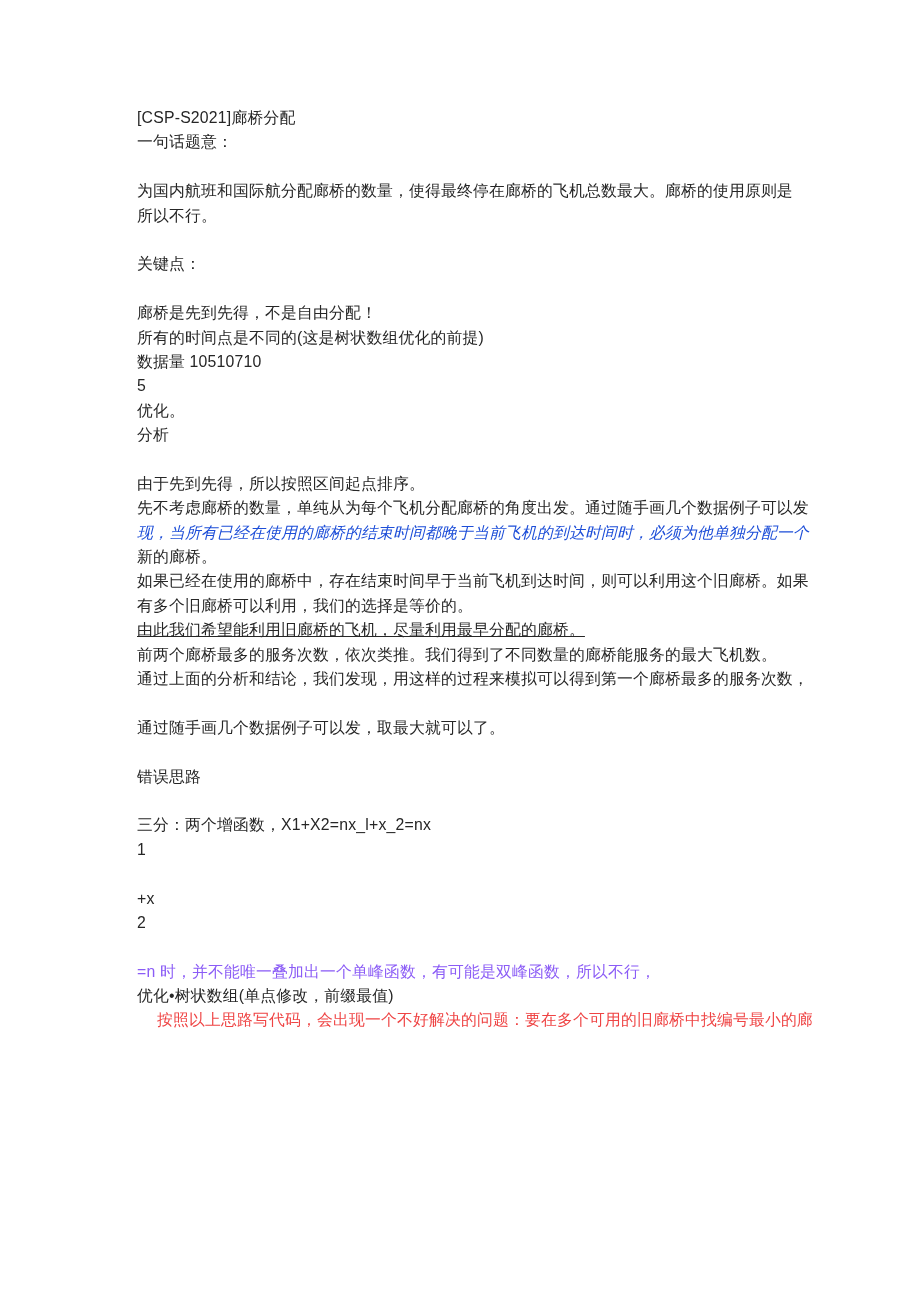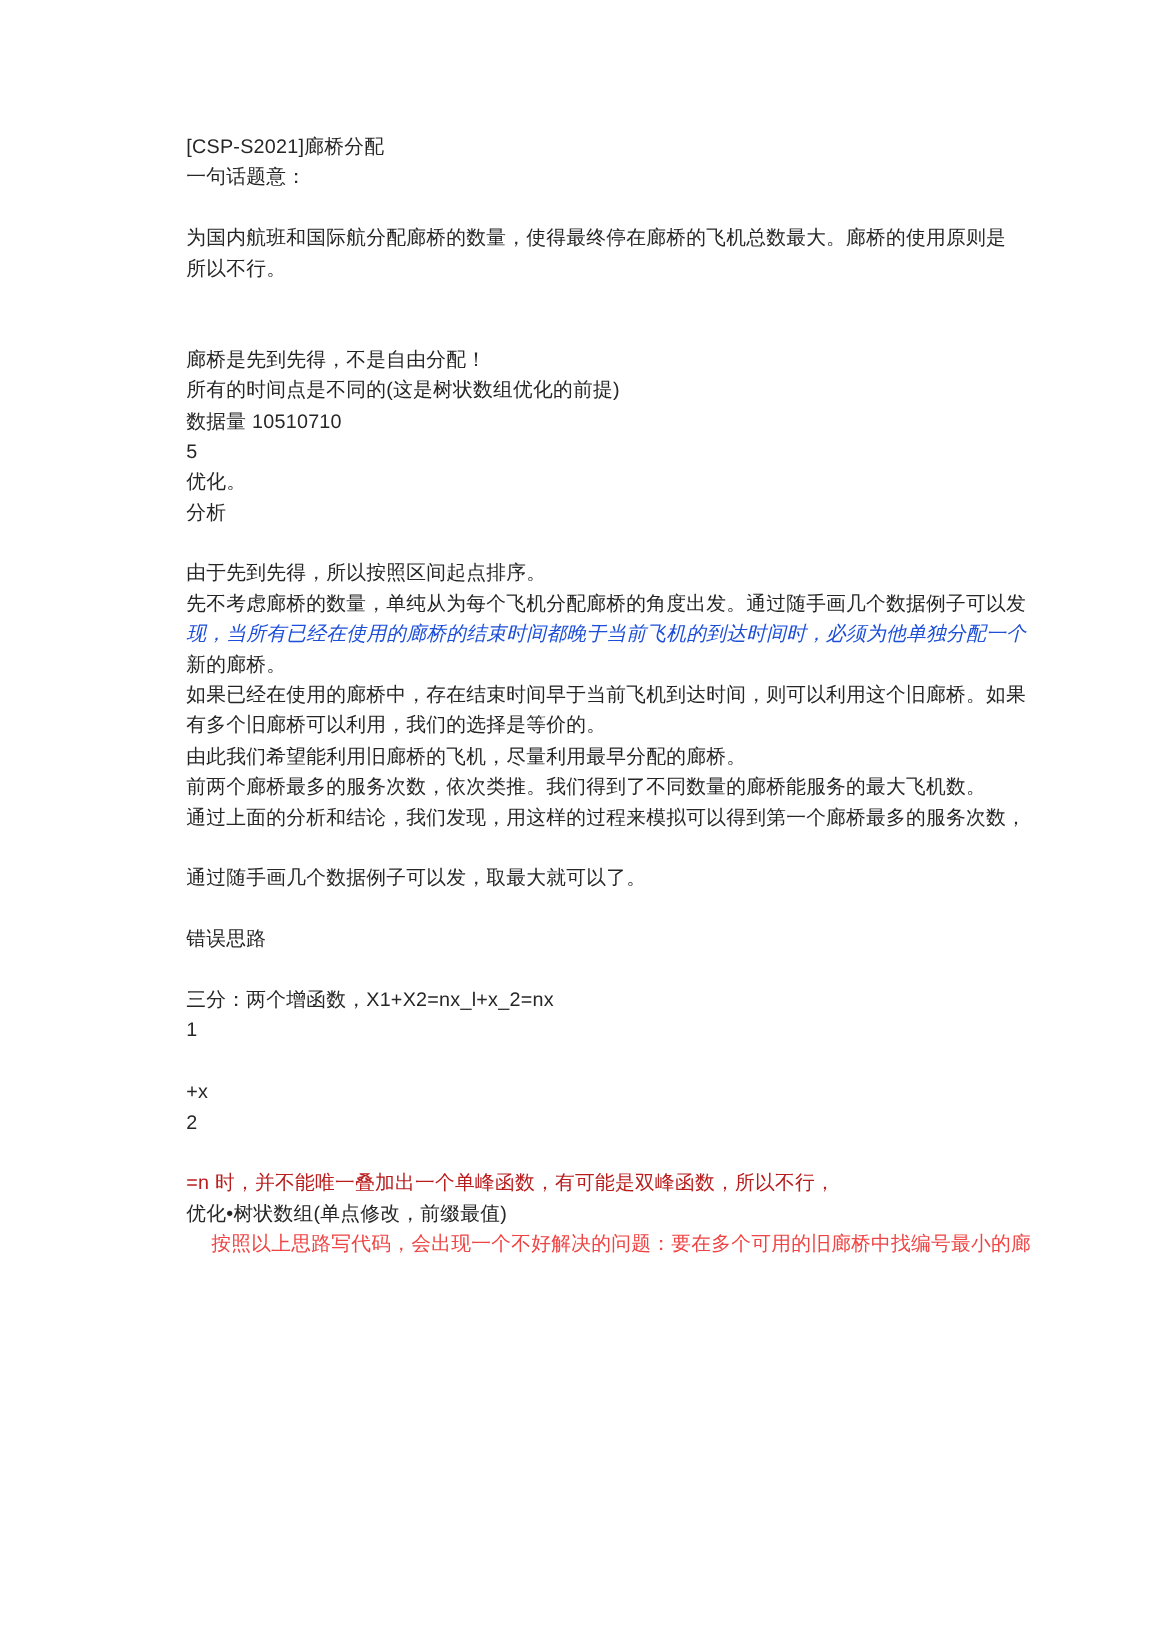--- a/index.html
+++ b/index.html
@@ -16,21 +16,21 @@
   .page {
     position: absolute;
     top: 0;
     left: 0;
     width: 920px;
     height: 1301px;
     background: #ffffff;
   }
   .content {
     position: absolute;
-    left: 149px;
+    left: 137px;
     top: 106px;
     width: 700px;
   }
   .line {
     white-space: pre;
     font-size: 15.8px;
     line-height: 24.4px;
     height: 24.4px;
     color: #262626;
     letter-spacing: 0.2px;
@@ -40,45 +40,46 @@
 <body>
 
 <div class="page" style="background: rgb(255, 255, 255);">
   <div class="content">
       <div class="line" style="color: rgb(38, 38, 38);">[CSP-S2021]廊桥分配</div>
       <div class="line" style="color: rgb(38, 38, 38);">一句话题意：</div>
       <div class="line" style="color: rgb(38, 38, 38);">&nbsp;</div>
       <div class="line" style="color: rgb(38, 38, 38);">为国内航班和国际航分配廊桥的数量，使得最终停在廊桥的飞机总数最大。廊桥的使用原则是</div>
       <div class="line" style="color: rgb(38, 38, 38);">所以不行。</div>
       <div class="line" style="color: rgb(38, 38, 38);">&nbsp;</div>
+      <div class="line" style="color: rgb(38, 38, 38);">关键点：</div>
       <div class="line" style="color: rgb(38, 38, 38);">&nbsp;</div>
       <div class="line" style="color: rgb(38, 38, 38);">廊桥是先到先得，不是自由分配！</div>
       <div class="line" style="color: rgb(38, 38, 38);">所有的时间点是不同的(这是树状数组优化的前提)</div>
       <div class="line" style="color: rgb(38, 38, 38);">数据量 10510710</div>
       <div class="line" style="color: rgb(38, 38, 38);">5</div>
       <div class="line" style="color: rgb(38, 38, 38);">优化。</div>
       <div class="line" style="color: rgb(38, 38, 38);">分析</div>
       <div class="line" style="color: rgb(38, 38, 38);">&nbsp;</div>
       <div class="line" style="color: rgb(38, 38, 38);">由于先到先得，所以按照区间起点排序。</div>
       <div class="line" style="color: rgb(38, 38, 38);">先不考虑廊桥的数量，单纯从为每个飞机分配廊桥的角度出发。通过随手画几个数据例子可以发</div>
       <div class="line" style="color: #1d4ed8; font-style: italic;">现，当所有已经在使用的廊桥的结束时间都晚于当前飞机的到达时间时，必须为他单独分配一个</div>
       <div class="line" style="color: rgb(38, 38, 38);">新的廊桥。</div>
       <div class="line" style="color: rgb(38, 38, 38);">如果已经在使用的廊桥中，存在结束时间早于当前飞机到达时间，则可以利用这个旧廊桥。如果</div>
       <div class="line" style="color: rgb(38, 38, 38);">有多个旧廊桥可以利用，我们的选择是等价的。</div>
-      <div class="line" style="color: rgb(38, 38, 38);">由此我们希望能利用旧廊桥的飞机，尽量利用最早分配的廊桥。</div>
+      <div class="line" style="color: rgb(38, 38, 38); text-decoration: underline;">由此我们希望能利用旧廊桥的飞机，尽量利用最早分配的廊桥。</div>
       <div class="line" style="color: rgb(38, 38, 38);">前两个廊桥最多的服务次数，依次类推。我们得到了不同数量的廊桥能服务的最大飞机数。</div>
       <div class="line" style="color: rgb(38, 38, 38);">通过上面的分析和结论，我们发现，用这样的过程来模拟可以得到第一个廊桥最多的服务次数，</div>
       <div class="line" style="color: rgb(38, 38, 38);">&nbsp;</div>
       <div class="line" style="color: rgb(38, 38, 38);">通过随手画几个数据例子可以发，取最大就可以了。</div>
       <div class="line" style="color: rgb(38, 38, 38);">&nbsp;</div>
       <div class="line" style="color: rgb(38, 38, 38);">错误思路</div>
       <div class="line" style="color: rgb(38, 38, 38);">&nbsp;</div>
       <div class="line" style="color: rgb(38, 38, 38);">三分：两个增函数，X1+X2=nx_l+x_2=nx</div>
       <div class="line" style="color: rgb(38, 38, 38);">1</div>
       <div class="line" style="color: rgb(38, 38, 38);">&nbsp;</div>
       <div class="line" style="color: rgb(38, 38, 38);">+x</div>
       <div class="line" style="color: rgb(38, 38, 38);">2</div>
       <div class="line" style="color: rgb(38, 38, 38);">&nbsp;</div>
-      <div class="line" style="color: #b91c1c;">=n 时，并不能唯一叠加出一个单峰函数，有可能是双峰函数，所以不行，</div>
+      <div class="line" style="color: #8b5cf6;">=n 时，并不能唯一叠加出一个单峰函数，有可能是双峰函数，所以不行，</div>
       <div class="line" style="color: rgb(38, 38, 38);">优化•树状数组(单点修改，前缀最值)</div>
       <div class="line" style="color: #ef4444; margin-left: 20px;">按照以上思路写代码，会出现一个不好解决的问题：要在多个可用的旧廊桥中找编号最小的廊</div>
     </div>
 </div>
 
 </body></html>

